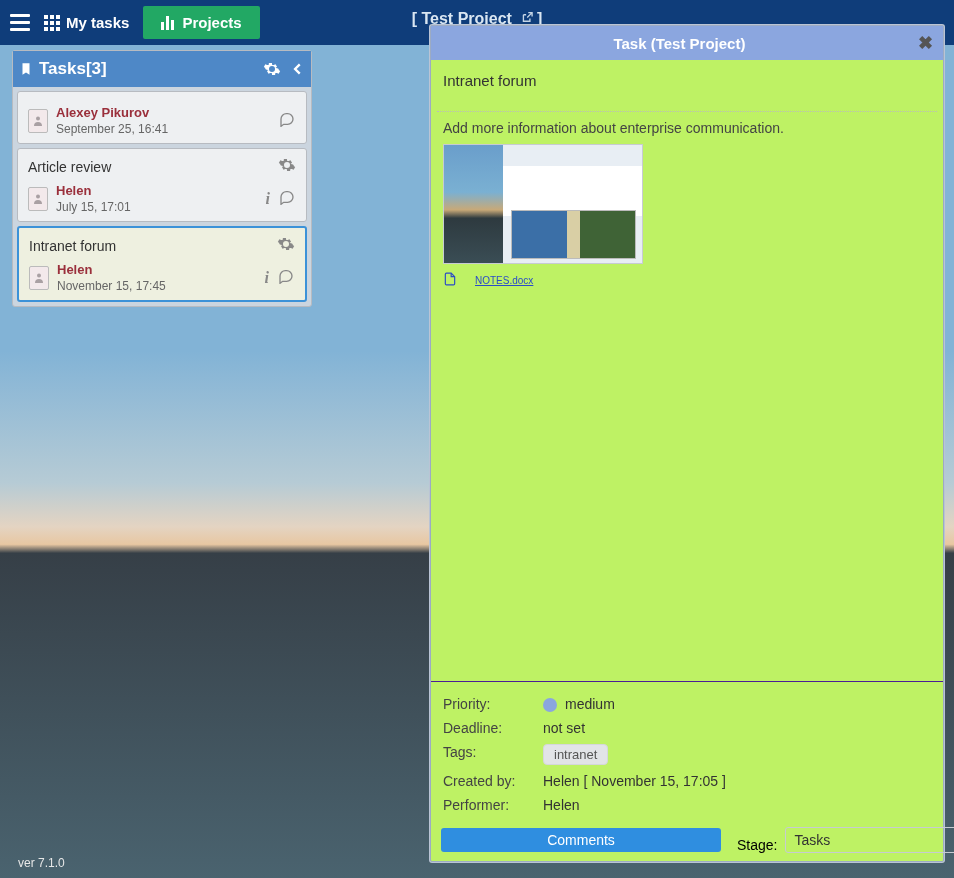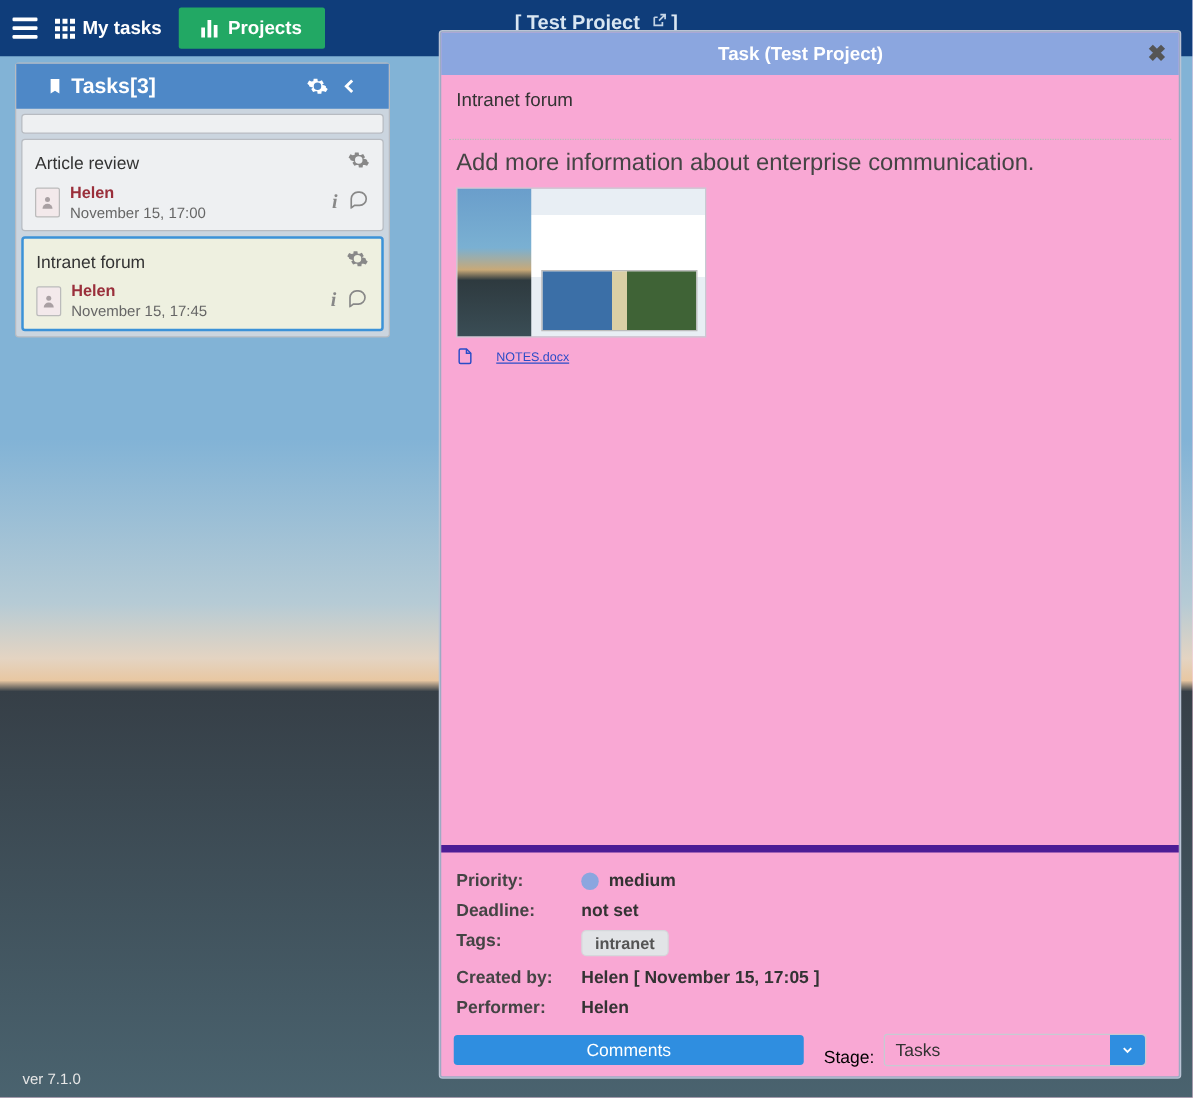--- a/index.html
+++ b/index.html
@@ -61,21 +61,21 @@
     top:50px; left:12px;
     width:300px;
     background:rgba(216,219,224,.85);
     border:1px solid var(--card-border);
     border-radius:3px;
   }
   .side-header{
     background:var(--blue-panel);
     color:#fff;
     display:flex;align-items:center;
-    padding:8px 24px;
+    padding:8px 6px;
     font-size:17px;font-weight:600;
     gap:6px;
   }
   .ribbon-icon svg{display:block;}
   .side-actions{margin-left:auto;display:flex;align-items:center;gap:10px;}
   .gear-icon svg,.collapse-icon svg,.comment-icon svg,.info-icon svg{display:block;}
 
   .task-card{
     margin:4px;
     background:#eef0f2;
@@ -107,22 +107,22 @@
   
   .version{
     position:absolute;bottom:8px;left:18px;
     color:#e7e7e7;font-size:12px;
   }
 
   
   .detail{
     position:absolute;
     top:25px; right:10px;
-    width:592px; bottom:16px;
-    background:#f9a8d4;
+    width:514px; bottom:16px;
+    background:#bef264;
     border:1px solid #9cabc3;
     border-radius:2px;
     display:flex;flex-direction:column;
     box-shadow:0 0 0 1px #bac4d5;
   }
   .detail-header{
     background:var(--blue-header);
     color:#fff;
     padding:6px 10px;
     display:flex;align-items:center;
@@ -131,21 +131,21 @@
   .detail-header .title{flex:1;text-align:center;}
   .close-x{color:#555;font-size:18px;font-weight:700;cursor:pointer;}
 
   .task-title-display{
     font-size:15px;padding:12px 12px 22px;color:#333;
   }
   .hr-dotted{
     border:none;border-top:1px dotted #bbb;margin:0 6px;
   }
   .desc{
-    font-size:19px;color:#444;padding:8px 12px 4px;
+    font-size:14px;color:#444;padding:8px 12px 4px;
   }
   .thumb{
     margin:4px 12px;width:200px;height:120px;
     border:1px solid #c7cbd2;
     background:
       linear-gradient(to bottom,#e8eef4 0 18%,#fff 18% 60%,#e8eef4 60% 100%);
     position:relative;
   }
   .thumb:before{
     content:"";position:absolute;left:0;top:0;width:30%;height:100%;
@@ -156,25 +156,24 @@
     background:linear-gradient(to right,#3b6fa7 0 45%,#d9cfa5 45% 55%, #3f6336 55% 100%);
     border:1px solid #bbb;
   }
   .attach{
     display:flex;align-items:center;gap:18px;
     margin:3px 12px 0;font-size:10px;
   }
   .attach a{color:#2a4cc7;text-decoration:underline;}
 
   .meta{
-    border-top:6px solid #4c1d95;
+    border-top:1px solid #4c1d95;
     padding:10px 12px 4px;
     font-size:14px;color:#333;
     margin-top:auto;
-    font-weight:bold;
   }
   .meta-row{display:flex;padding:4px 0;}
   .meta-row .label{width:100px;color:#444;}
   .prio-dot{width:14px;height:14px;border-radius:50%;background:#8ba6df;margin-right:8px;display:inline-block;vertical-align:middle;}
   .tag{background:var(--tag-bg);border:1px solid #d5d7db;border-radius:4px;padding:2px 10px;font-size:13px;color:#555;}
 
   .footer{
     display:flex;align-items:center;padding:6px 10px 8px;gap:16px;
   }
   .comments-btn{
@@ -252,40 +251,57 @@
       </span>
       <span class="collapse-icon">
         <svg width="14" height="18" viewBox="0 0 24 24" fill="none" stroke="#fff" stroke-width="4">
             <path d="M15 4l-8 8 8 8"></path>
           </svg>
       </span>
     </div>
   </div>
   <div id="task-list">
       <div class="task-card">
-      </div>
-      <div class="task-card">
-        <div class="row1">
-          <span>Article review</span>
-          <div class="card-icons">
-            <span><svg width="18" height="18" viewBox="0 0 24 24" fill="#888">
-                <path d="M12 8a4 4 0 100 8 4 4 0 000-8zm9 4a7 7 0 01-.1 1.2l2 1.6-2 3.4-2.4-1a7 7 0 01-2 .1l-.4 2.6h-4l-.4-2.6a7 7 0 01-2-.1l-2.4 1-2-3.4 2-1.6A7 7 0 013 12a7 7 0 01.1-1.2l-2-1.6 2-3.4 2.4 1a7 7 0 012-.1L7.9 4h4l.4 2.6a7 7 0 012 .1l2.4-1 2 3.4-2 1.6A7 7 0 0121 12z"></path>
-              </svg></span>
-          </div>
-        </div>
         <div class="row2">
           <span class="avatar">
             <svg width="12" height="16" viewBox="0 0 24 24" fill="#a9a0a3">
               <circle cx="12" cy="7" r="4"></circle>
               <path d="M4 22a8 8 0 0116 0z"></path>
             </svg>
           </span>
           <span class="uinfo">
+            <div class="uname">Alexey Pikurov</div>
+            <div class="utime">September 25, 16:41</div>
+          </span>
+          <div class="card-icons">
+            <span><svg width="18" height="16" viewBox="0 0 24 24" fill="none" stroke="#888" stroke-width="2">
+                <path d="M21 12a8 8 0 01-8 8H7l-4 3V12a8 8 0 018-8h2a8 8 0 018 8z"></path>
+              </svg></span>
+          </div>
+        </div>
+      </div>
+      <div class="task-card">
+        <div class="row1">
+          <span>Article review</span>
+          <div class="card-icons">
+            <span><svg width="18" height="18" viewBox="0 0 24 24" fill="#888">
+                <path d="M12 8a4 4 0 100 8 4 4 0 000-8zm9 4a7 7 0 01-.1 1.2l2 1.6-2 3.4-2.4-1a7 7 0 01-2 .1l-.4 2.6h-4l-.4-2.6a7 7 0 01-2-.1l-2.4 1-2-3.4 2-1.6A7 7 0 013 12a7 7 0 01.1-1.2l-2-1.6 2-3.4 2.4 1a7 7 0 012-.1L7.9 4h4l.4 2.6a7 7 0 012 .1l2.4-1 2 3.4-2 1.6A7 7 0 0121 12z"></path>
+              </svg></span>
+          </div>
+        </div>
+        <div class="row2">
+          <span class="avatar">
+            <svg width="12" height="16" viewBox="0 0 24 24" fill="#a9a0a3">
+              <circle cx="12" cy="7" r="4"></circle>
+              <path d="M4 22a8 8 0 0116 0z"></path>
+            </svg>
+          </span>
+          <span class="uinfo">
             <div class="uname">Helen</div>
-            <div class="utime">November 15, 17:00</div>
+            <div class="utime">July 15, 17:01</div>
           </span>
           <div class="card-icons">
             <span style="font-weight:700;font-family:serif;font-style:italic;color:#888;">i</span>
             <span><svg width="18" height="16" viewBox="0 0 24 24" fill="none" stroke="#888" stroke-width="2">
                 <path d="M21 12a8 8 0 01-8 8H7l-4 3V12a8 8 0 018-8h2a8 8 0 018 8z"></path>
               </svg></span>
           </div>
         </div>
       </div>
       <div class="task-card selected">

